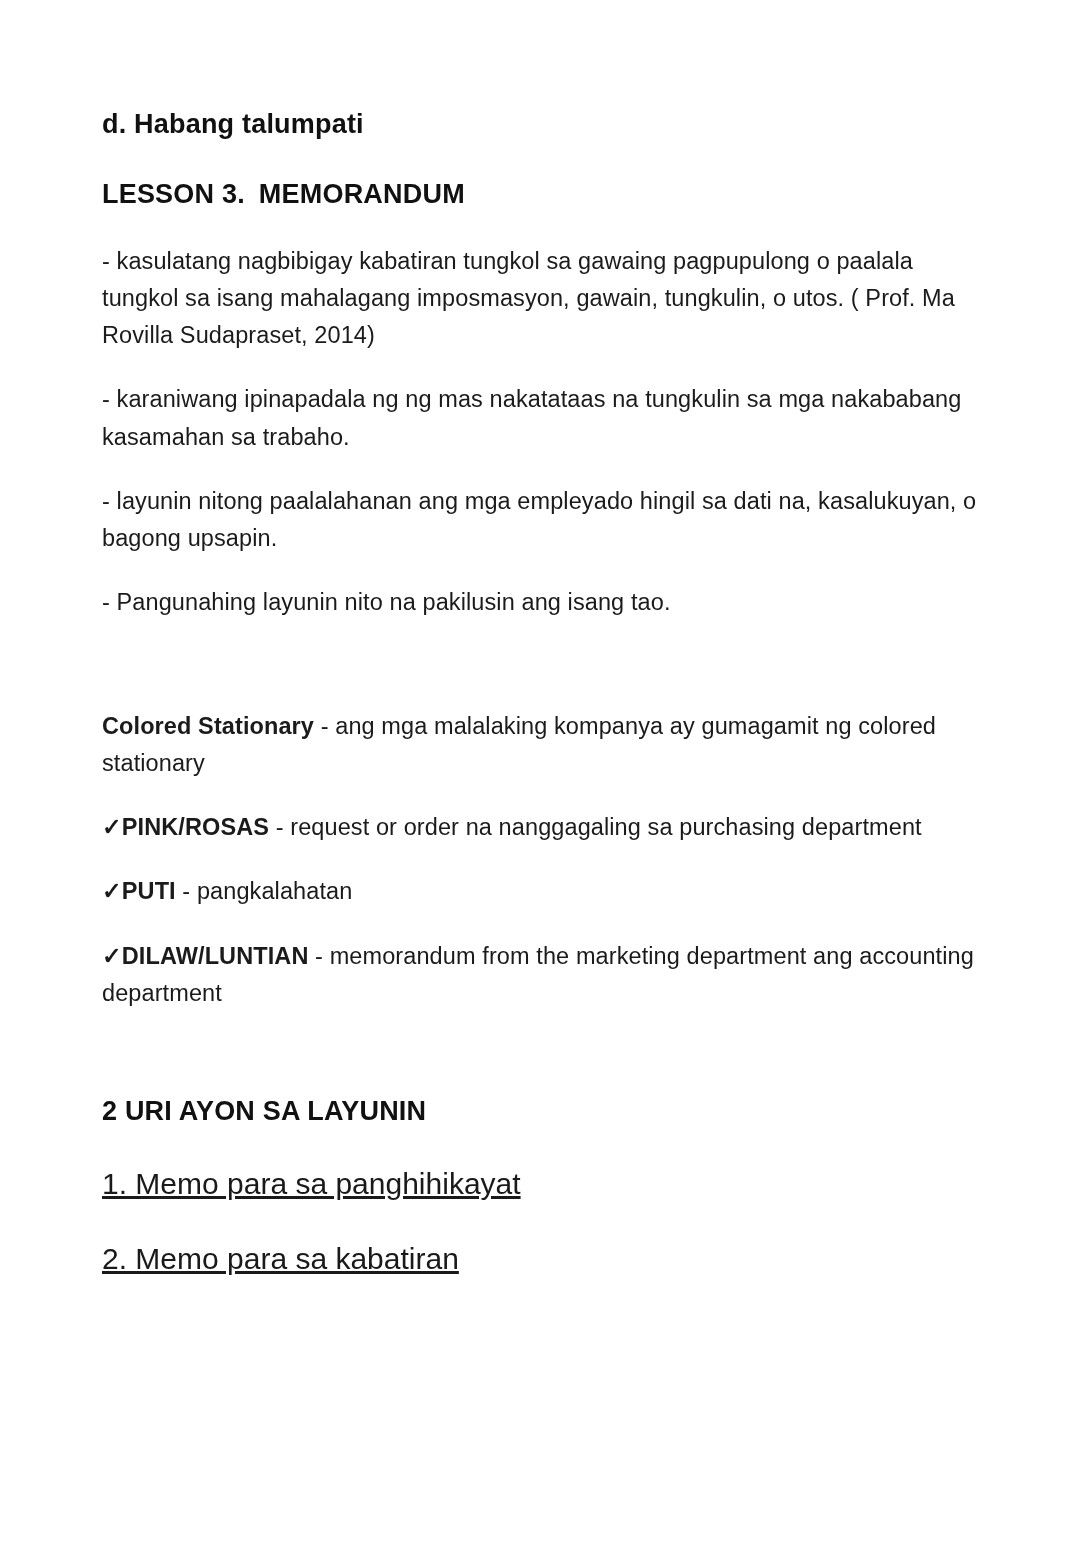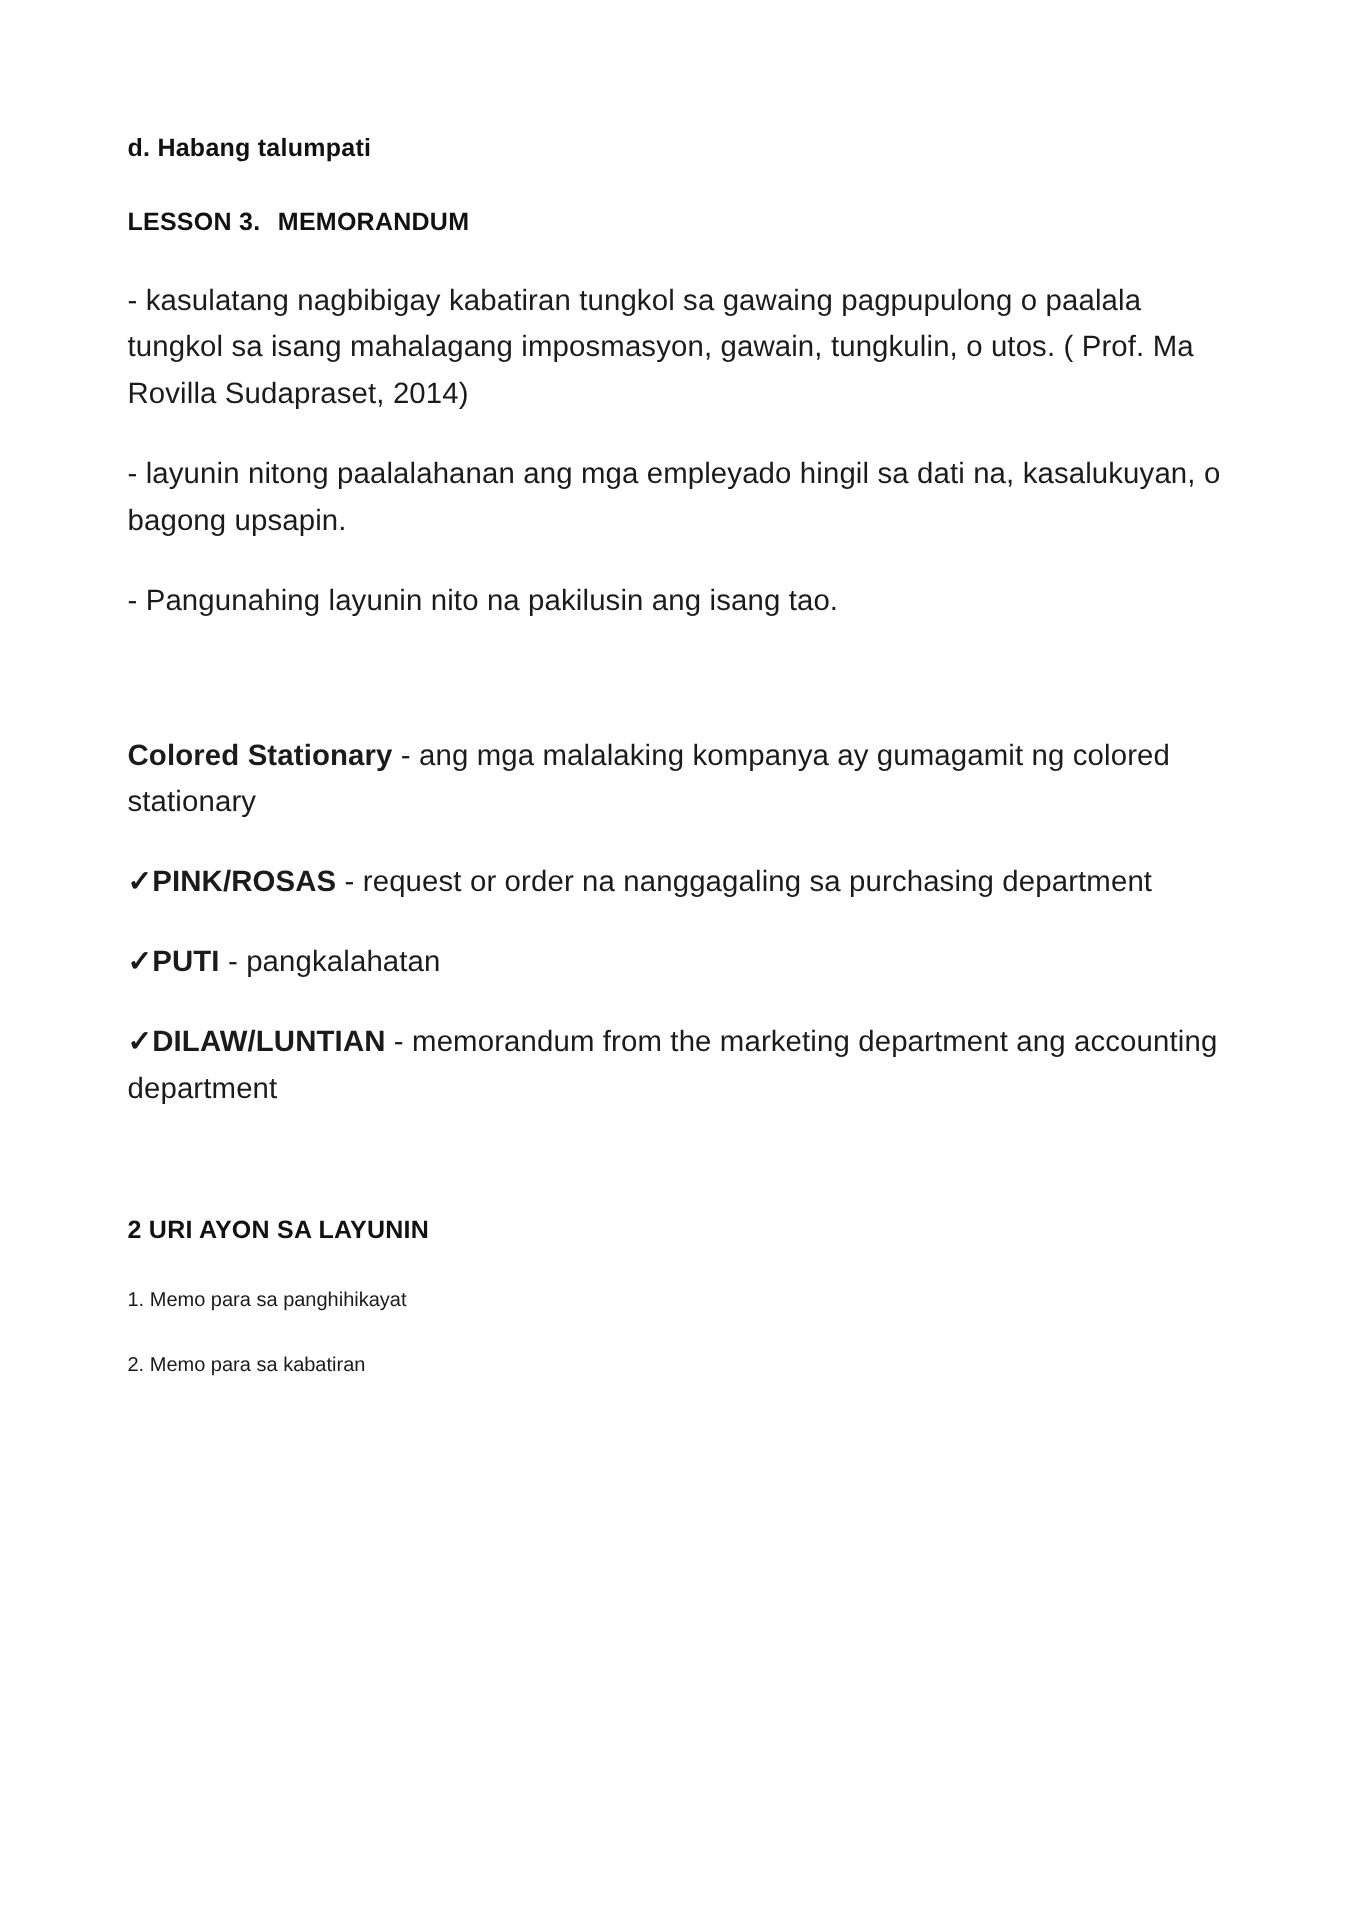--- a/index.html
+++ b/index.html
@@ -23,21 +23,21 @@
   }
   .block {
     font-size: 23.5px;
     line-height: 1.58;
     margin: 0 0 27px 0;
     color: #1b1b1b;
     letter-spacing: 0.1px;
   }
   .heading {
     font-weight: bold;
-    font-size: 20px;
+    font-size: 27px;
     line-height: 1.5;
     margin: 0 0 29px 0;
     color: #111111;
     letter-spacing: 0.2px;
   }
   .heading .sp {
     display: inline-block;
     width: 14px;
   }
   .spacer-lg {
@@ -47,36 +47,38 @@
     height: 52px;
   }
   .lead {
     font-weight: bold;
   }
   .check {
     font-weight: bold;
     font-size: 23.5px;
   }
   .numlist {
-    font-size: 16px;
+    font-size: 30px;
     line-height: 1.58;
     margin: 0 0 27px 0;
+    text-decoration: underline;
   }
 </style>
 </head>
 <body>
 
 <div class="page">
 
   <h2 class="heading">d. Habang talumpati</h2>
 
 
   <h2 class="heading"><span>LESSON 3.</span><span class="sp"></span><span>MEMORANDUM</span></h2>
 
   <p class="block">- kasulatang nagbibigay kabatiran tungkol sa gawaing pagpupulong o paalala tungkol sa  isang mahalagang imposmasyon, gawain, tungkulin, o utos. ( Prof. Ma Rovilla Sudapraset, 2014)</p>
+  <p class="block">- karaniwang ipinapadala ng ng mas nakatataas na tungkulin sa mga nakababang kasamahan sa trabaho.</p>
   <p class="block">- layunin nitong paalalahanan ang mga empleyado hingil sa dati na, kasalukuyan, o bagong  upsapin.</p>
   <p class="block"> - Pangunahing layunin nito na pakilusin ang isang tao.</p>
 
   <div class="spacer-lg"></div>
 
   <p class="block"><span class="lead">Colored Stationary</span><span> - ang mga malalaking kompanya ay gumagamit ng colored stationary</span></p>
 
   <p class="block"><span class="check">✓</span><span class="lead">PINK/ROSAS</span><span> - request or order na nanggagaling sa purchasing department</span></p>
 
   <p class="block"><span class="check">✓</span><span class="lead">PUTI</span><span> - pangkalahatan</span></p>

